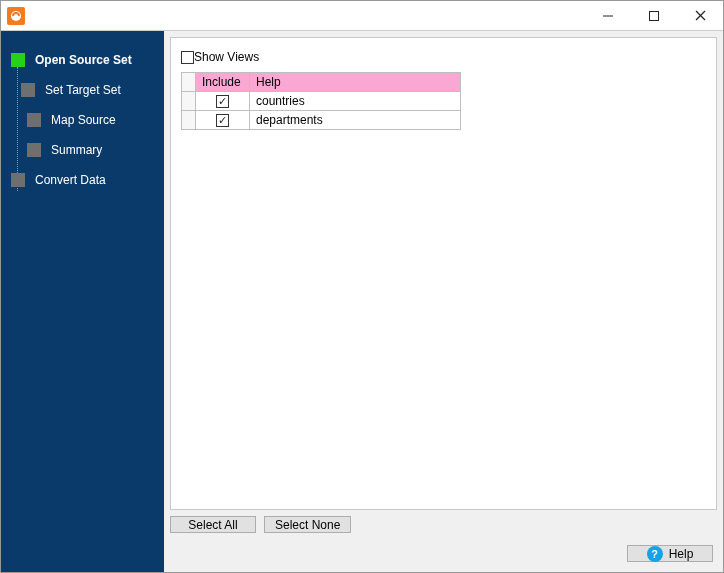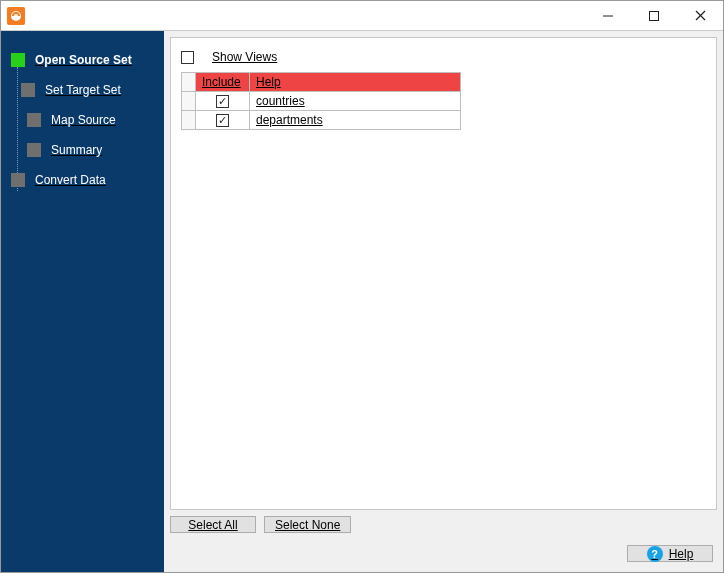--- a/index.html
+++ b/index.html
@@ -56,21 +56,20 @@
       display: flex;
       align-items: center;
       justify-content: center;
       cursor: pointer;
     }
     .tb-btn svg { pointer-events: none; }
     .body {
       flex: 1;
       display: flex;
       min-height: 0;
-      text-decoration: underline;
     }
     .sidebar {
       width: 163px;
       background: #0a3a6a;
       color: #fff;
       padding-top: 14px;
       position: relative;
     }
     .step {
       display: flex;
@@ -114,21 +113,21 @@
       background: #fff;
       border: 1px solid #c8c8c8;
       padding: 12px 10px 10px 10px;
       display: flex;
       flex-direction: column;
       min-height: 0;
     }
     .showviews-row {
       display: flex;
       align-items: center;
-      gap: 18px;
+      gap: 0;
       margin-bottom: 8px;
     }
     .chk {
       width: 13px;
       height: 13px;
       border: 1px solid #333;
       background: #fff;
       display: inline-flex;
       align-items: center;
       justify-content: center;
@@ -149,21 +148,21 @@
       font-size: 12px;
     }
     table.grid th, table.grid td {
       border: 1px solid #bfbfbf;
       padding: 2px 6px;
       text-align: left;
       background: #fff;
       height: 19px;
     }
     table.grid th {
-      background: #ef4444;
+      background: #f9a8d4;
       font-weight: normal;
     }
     table.grid th.rowhdr, table.grid td.rowhdr {
       width: 14px;
       padding: 0;
       background: #f7f7f7;
     }
     table.grid td.inc {
       width: 54px;
       text-align: center;

